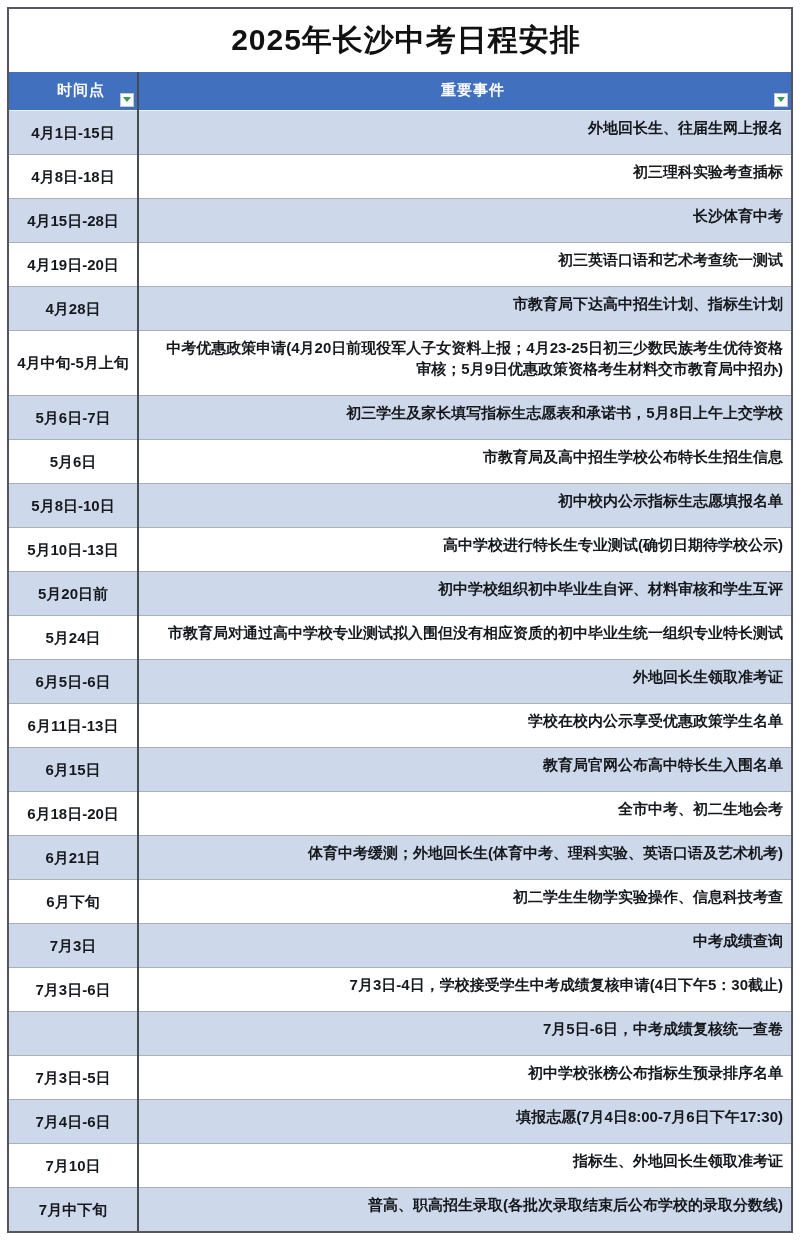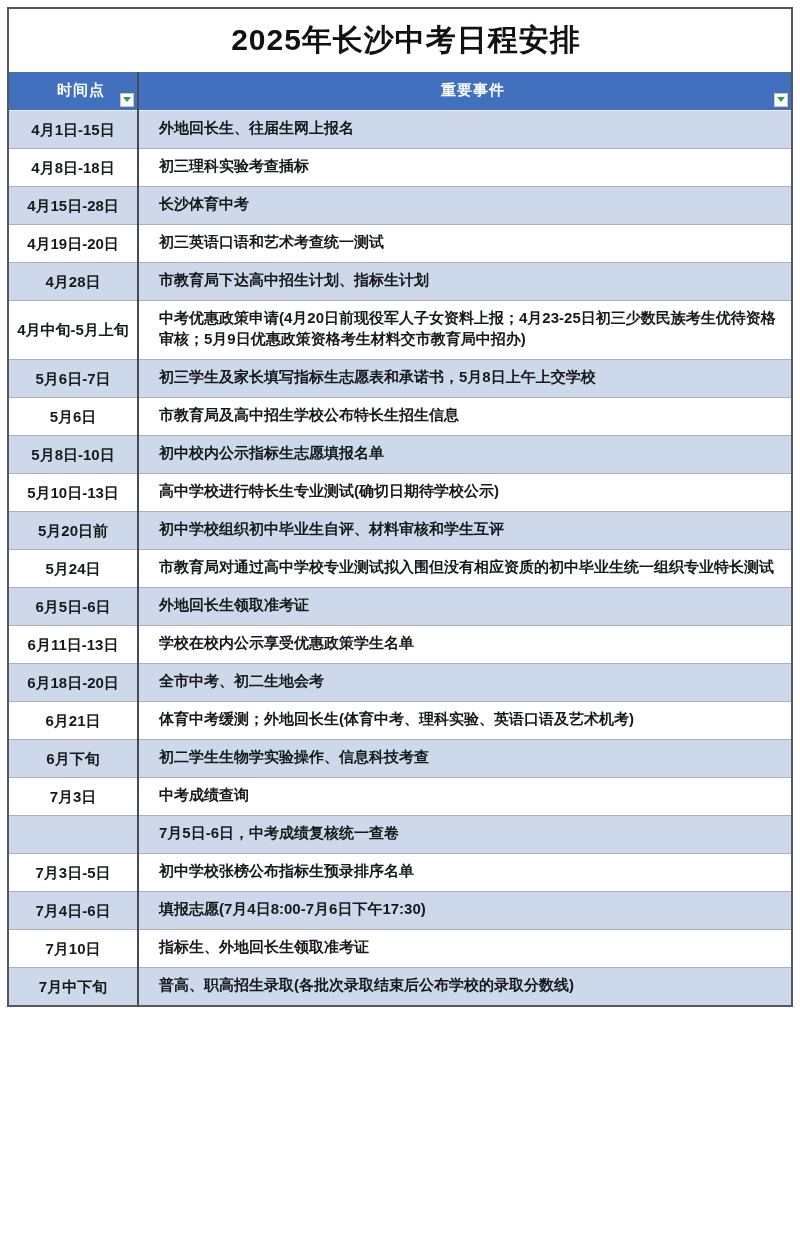--- a/index.html
+++ b/index.html
@@ -64,22 +64,22 @@
     font-size:15px;
     font-weight:600;
     line-height:21px;
   }
   tbody td.time{
     text-align:center;
     border-right:2px solid var(--column-divider);
     padding:2px 4px;
   }
   tbody td.event{
-    text-align:left;
-    padding:6px 8px 10px 20px;
+    text-align:right;
+    padding:6px 8px 16px 20px;
   }
   tbody tr:nth-child(odd) td{background:var(--shade-row-bg);}
   tbody tr:nth-child(even) td{background:var(--plain-row-bg);}
   thead th{border-bottom:1px solid #eef1f5;padding-left:16px;}
   .filter-box{
     position:absolute;
     right:3px;bottom:3px;
     width:14px;height:14px;
     background:#ffffff;
     border:1px solid #c3c8ce;
@@ -188,20 +188,24 @@
   <tr>
     <td class="time">6月5日-6日</td>
     <td class="event">外地回长生领取准考证</td>
   </tr>
 
   <tr>
     <td class="time">6月11日-13日</td>
     <td class="event">学校在校内公示享受优惠政策学生名单</td>
   </tr>
 
+  <tr>
+    <td class="time">6月15日</td>
+    <td class="event">教育局官网公布高中特长生入围名单</td>
+  </tr>
 
   <tr>
     <td class="time">6月18日-20日</td>
     <td class="event">全市中考、初二生地会考</td>
   </tr>
 
   <tr>
     <td class="time">6月21日</td>
     <td class="event">体育中考缓测；外地回长生(体育中考、理科实验、英语口语及艺术机考)</td>
   </tr>
@@ -210,20 +214,24 @@
     <td class="time">6月下旬</td>
     <td class="event">初二学生生物学实验操作、信息科技考查</td>
   </tr>
 
 
   <tr>
     <td class="time">7月3日</td>
     <td class="event">中考成绩查询</td>
   </tr>
 
+  <tr>
+    <td class="time">7月3日-6日</td>
+    <td class="event">7月3日-4日，学校接受学生中考成绩复核申请(4日下午5：30截止)</td>
+  </tr>
 
   <tr>
     <td class="time"></td>
     <td class="event">7月5日-6日，中考成绩复核统一查卷</td>
   </tr>
 
   <tr>
     <td class="time">7月3日-5日</td>
     <td class="event">初中学校张榜公布指标生预录排序名单</td>
   </tr>

